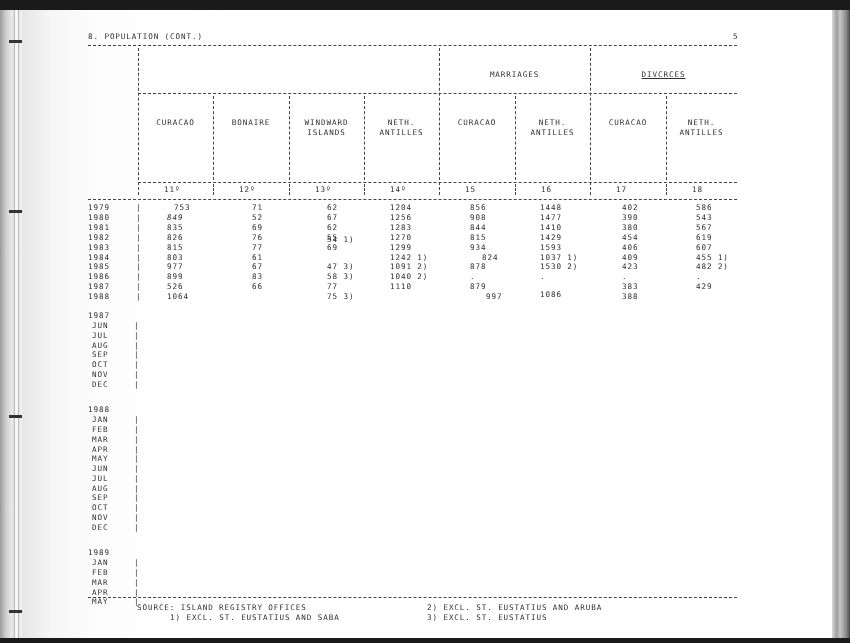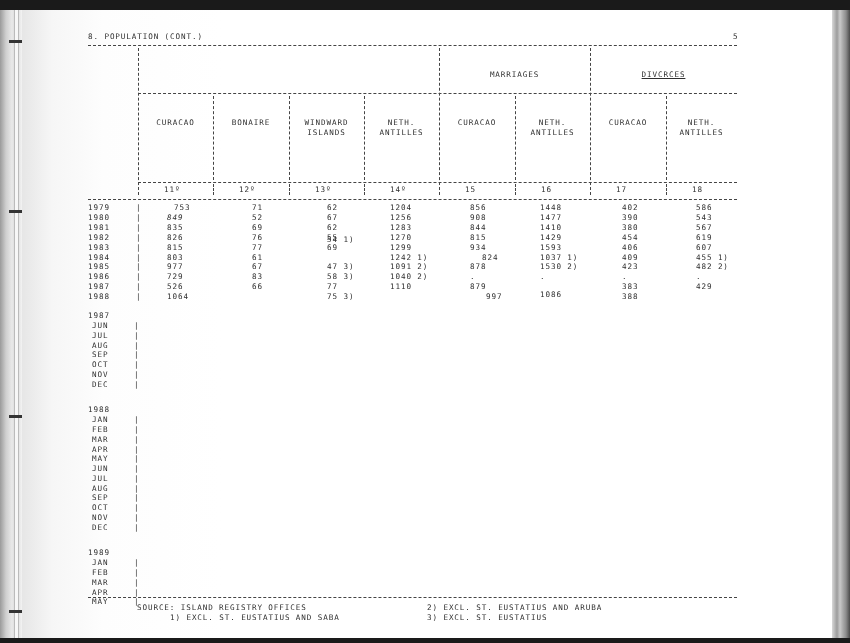--- a/index.html
+++ b/index.html
@@ -148,21 +148,21 @@
     <div class="t" style="left: 145px; top: 252.4px;">977</div>
     <div class="t" style="left: 230px; top: 252.4px;">67</div>
     <div class="t" style="left: 305px; top: 252.4px;">47 3)</div>
     <div class="t" style="left: 368px; top: 252.4px;">1091 2)</div>
     <div class="t" style="left: 448px; top: 252.4px;">878</div>
     <div class="t" style="left: 518px; top: 252.4px;">1530 2)</div>
     <div class="t" style="left: 600px; top: 252.4px;">423</div>
     <div class="t" style="left: 674px; top: 252.4px;">482 2)</div>
     <div class="t" style="left: 66px; top: 262.3px;">1986</div>
     <div class="t" style="left: 114px; top: 262.3px;">|</div>
-    <div class="t" style="left: 145px; top: 262.3px;">729</div>
+    <div class="t" style="left: 145px; top: 262.3px;">899</div>
     <div class="t" style="left: 230px; top: 262.3px;">83</div>
     <div class="t" style="left: 305px; top: 262.3px;">58 3)</div>
     <div class="t" style="left: 368px; top: 262.3px;">1040 2)</div>
     <div class="t" style="left: 448px; top: 262.3px;">.</div>
     <div class="t" style="left: 518px; top: 262.3px;">.</div>
     <div class="t" style="left: 600px; top: 262.3px;">.</div>
     <div class="t" style="left: 674px; top: 262.3px;">.</div>
     <div class="t" style="left: 66px; top: 272.2px;">1987</div>
     <div class="t" style="left: 114px; top: 272.2px;">|</div>
     <div class="t" style="left: 145px; top: 272.2px;">526</div>

